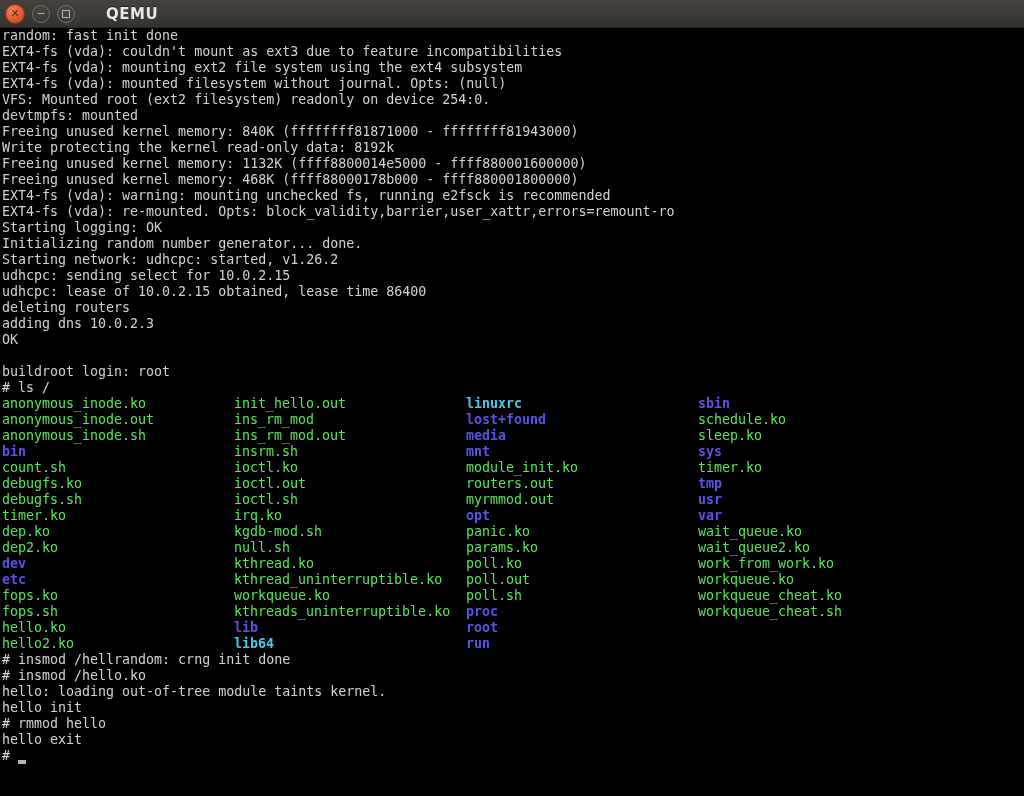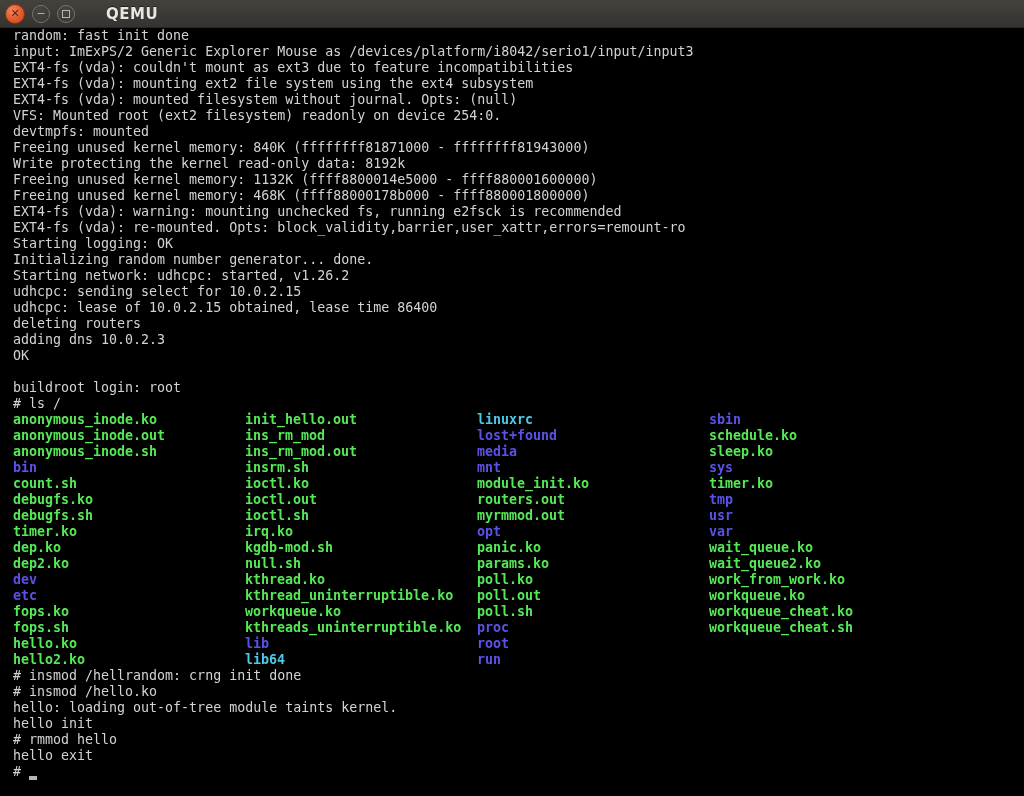--- a/index.html
+++ b/index.html
@@ -43,34 +43,34 @@
     color:#e9e7e3;font-weight:bold;font-size:15px;
     font-family:"DejaVu Sans", "Liberation Sans", sans-serif;
     text-shadow:0 -1px 0 #22201d;
     letter-spacing:0.5px;
   }
   
   .console{
     width:1024px;height:644px;background:var(--bg,#000);
     color:var(--fg,#d3d3d3);
     font-size:13.3px;line-height:16px;
-    padding-left:13px;box-sizing:border-box;
+    padding-left:2px;box-sizing:border-box;
     cursor:text;
   }
   .line{
     height:16px;white-space:pre;
     font-family:"DejaVu Sans Mono", monospace;
   }
   .ls-grid{
     display:grid;
     grid-template-columns:repeat(4,232px);
     grid-template-rows:repeat(16,16px);
     grid-auto-flow:column;
   }
-  .t-exec{color:var(--exec,#55e855);font-weight:bold;}
+  .t-exec{color:var(--exec,#55e855);font-weight:normal;}
   .t-dir{color:var(--dir,#5a52e8);font-weight:bold;}
   .t-link{color:var(--link,#4cc8e8);font-weight:bold;}
   .cursor{
     display:inline-block;width:8px;height:4px;
     background:#b5b5b5;vertical-align:bottom;margin-bottom:0px;
   }
 </style>
 </head>
 <body>
 
@@ -82,21 +82,20 @@
     <span>−</span>
   </div>
   <div class="winbtn btn-dim">
     <span class="sq"></span>
   </div>
   <div class="wintitle">QEMU</div>
 </div>
 
 <div class="console" id="console">
     <div class="line">random: fast init done</div>
-    <div class="line">input: ImExPS/2 Generic Explorer Mouse as /devices/platform/i8042/serio1/input/input3</div>
     <div class="line">EXT4-fs (vda): couldn't mount as ext3 due to feature incompatibilities</div>
     <div class="line">EXT4-fs (vda): mounting ext2 file system using the ext4 subsystem</div>
     <div class="line">EXT4-fs (vda): mounted filesystem without journal. Opts: (null)</div>
     <div class="line">VFS: Mounted root (ext2 filesystem) readonly on device 254:0.</div>
     <div class="line">devtmpfs: mounted</div>
     <div class="line">Freeing unused kernel memory: 840K (ffffffff81871000 - ffffffff81943000)</div>
     <div class="line">Write protecting the kernel read-only data: 8192k</div>
     <div class="line">Freeing unused kernel memory: 1132K (ffff8800014e5000 - ffff880001600000)</div>
     <div class="line">Freeing unused kernel memory: 468K (ffff88000178b000 - ffff880001800000)</div>
     <div class="line">EXT4-fs (vda): warning: mounting unchecked fs, running e2fsck is recommended</div>

